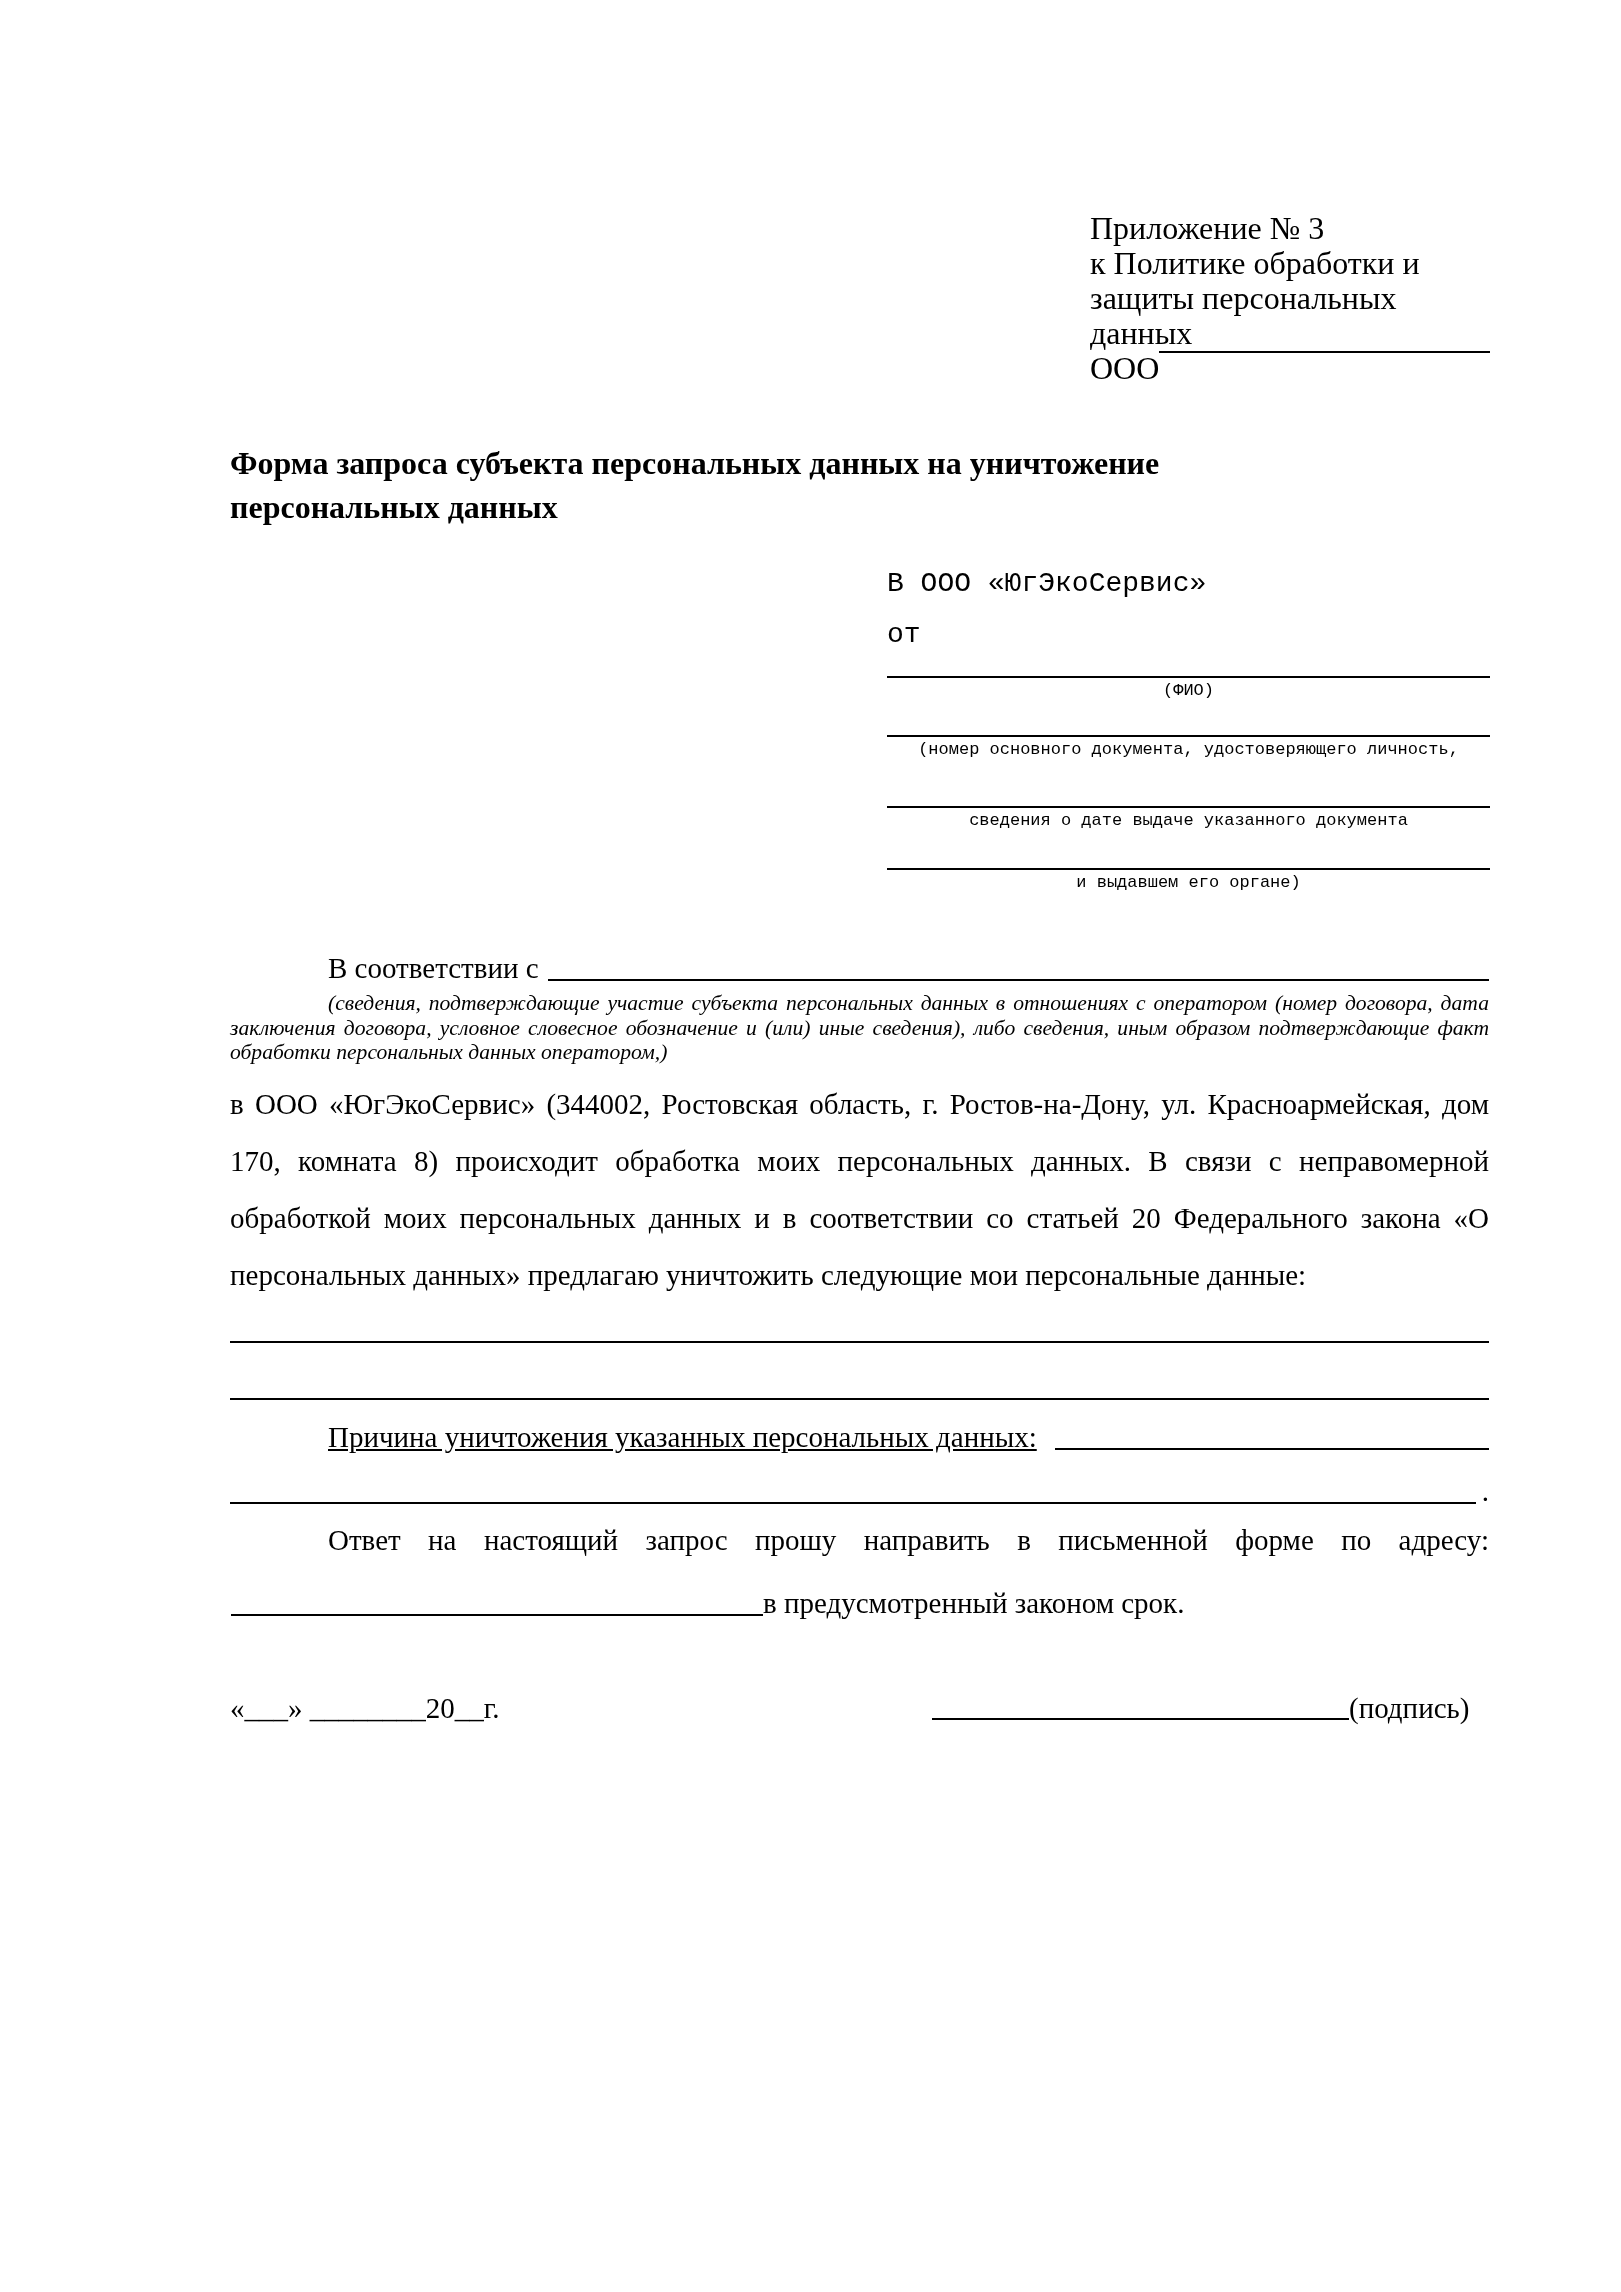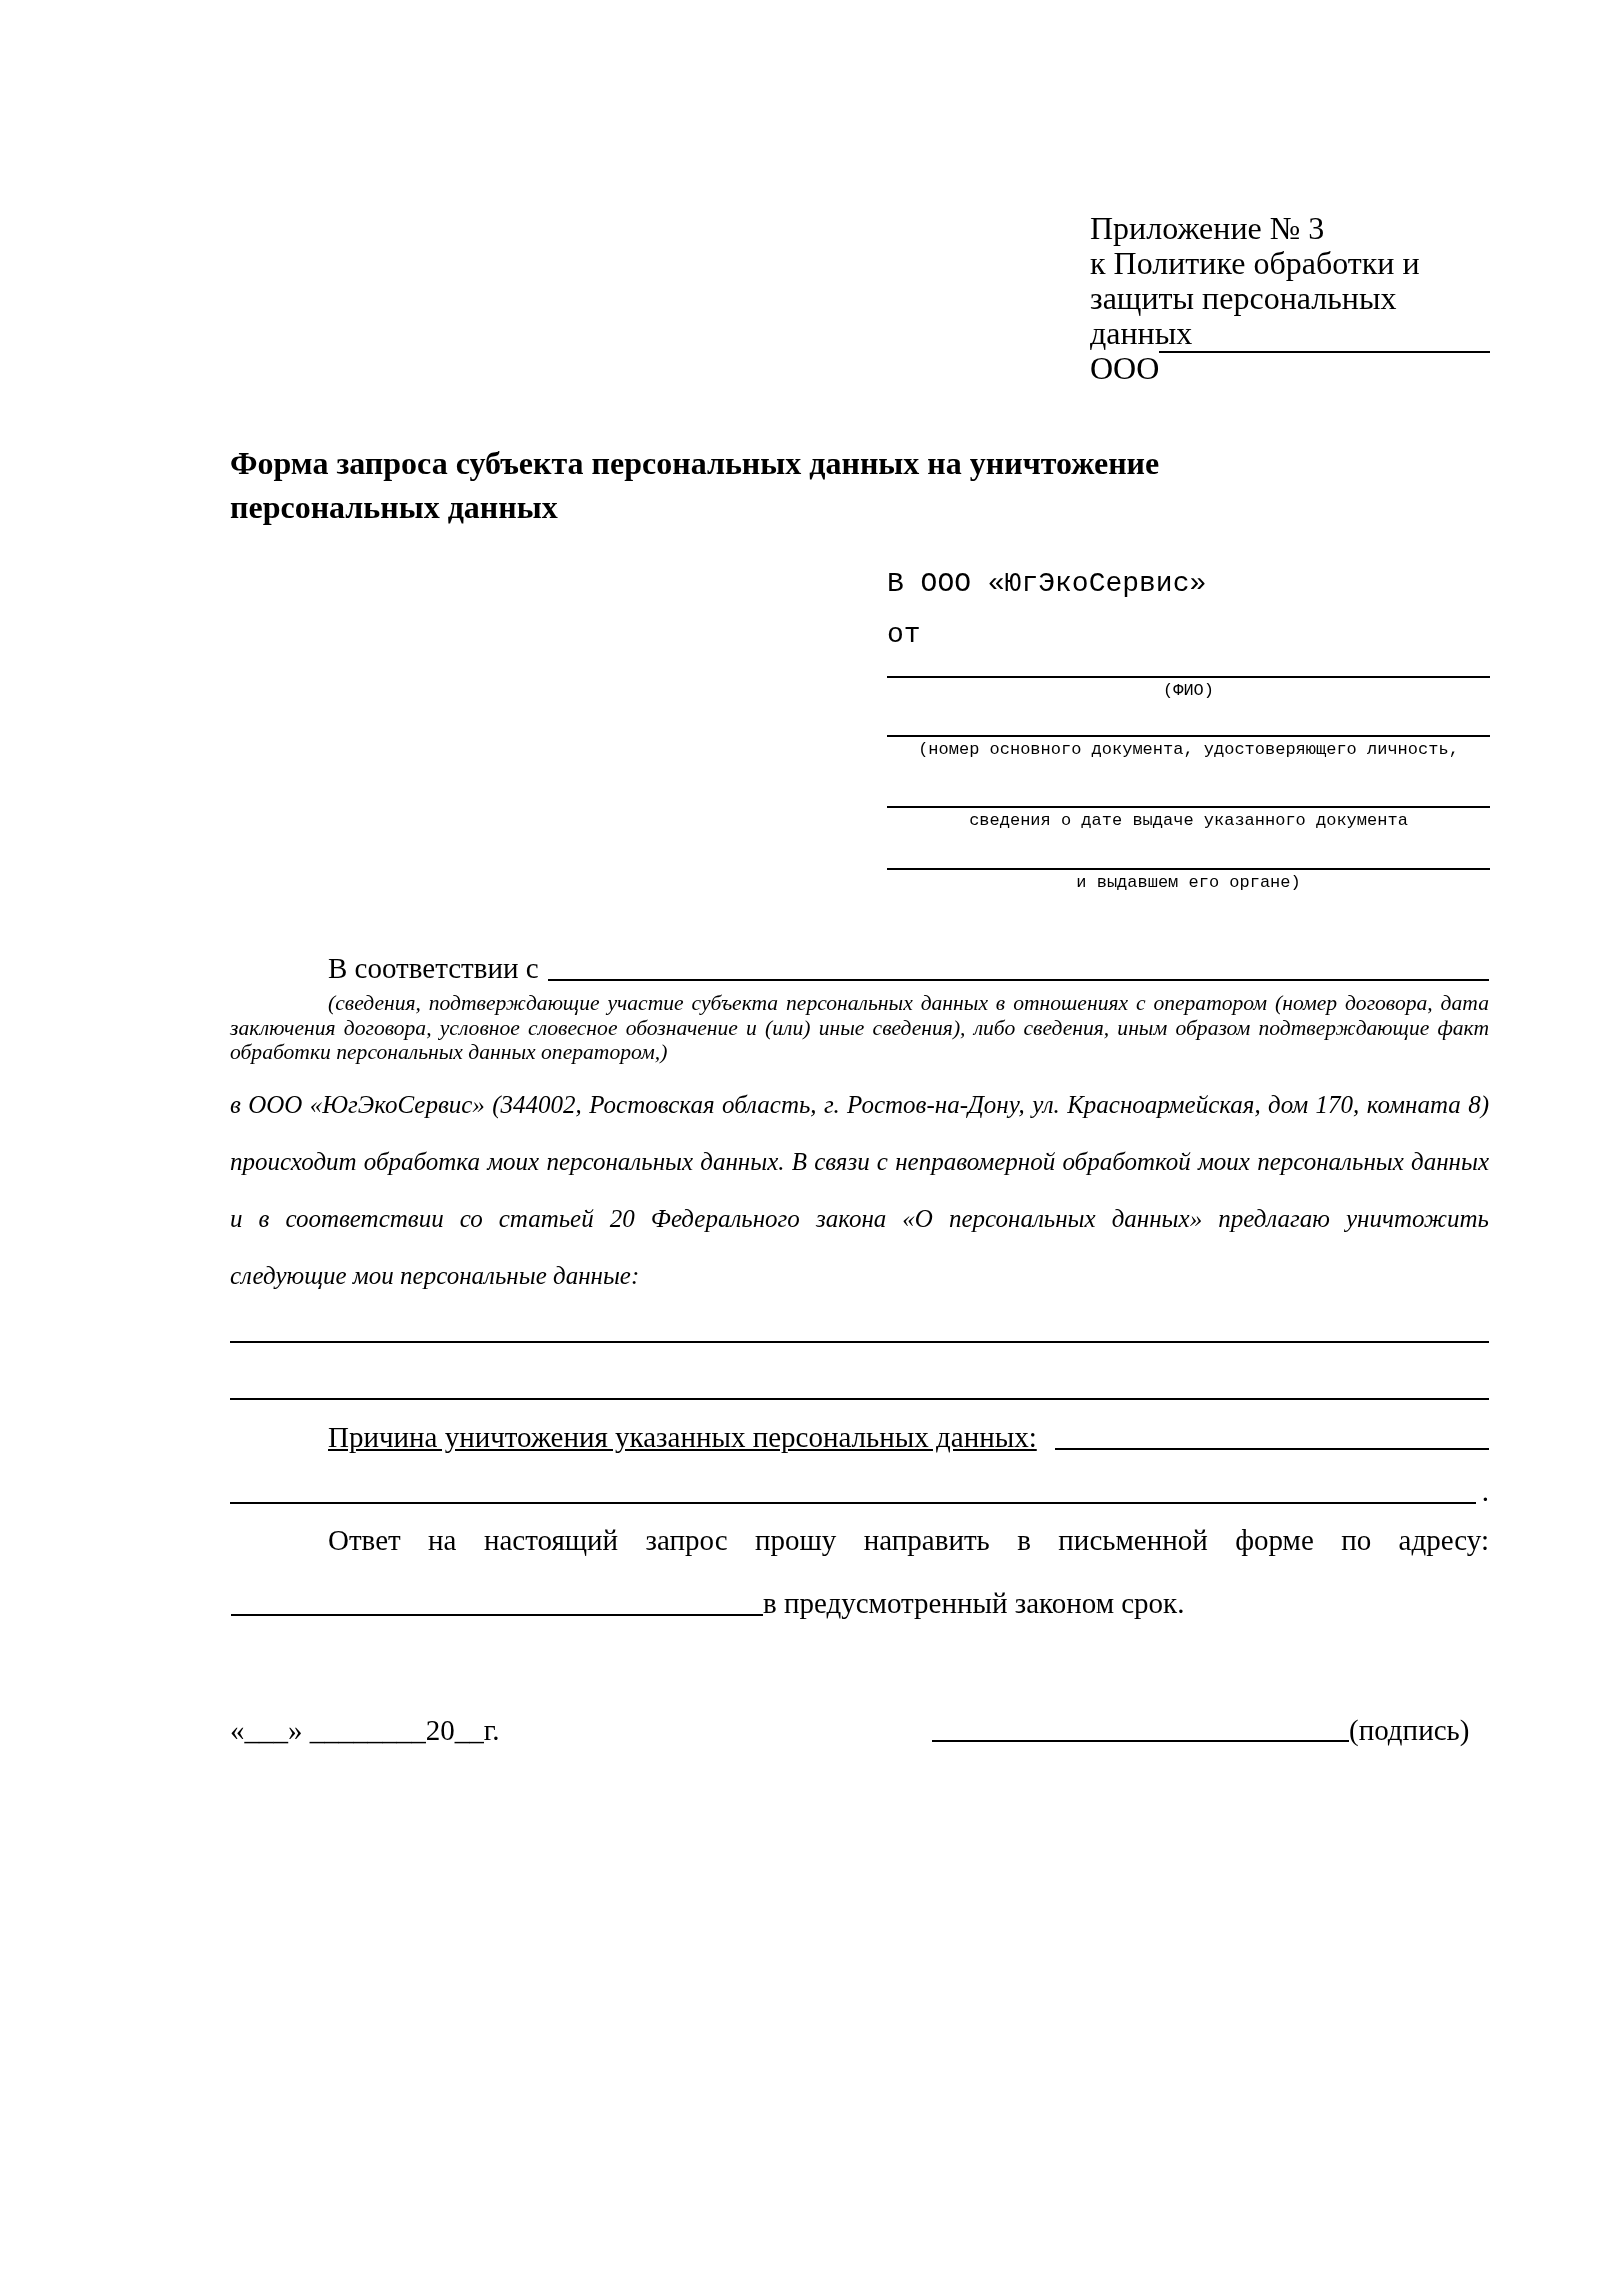--- a/index.html
+++ b/index.html
@@ -65,24 +65,23 @@
   .accordance-caption {
     margin-top: 5.9px;
     font-size: 21.6px;
     line-height: 24.5px;
     text-align: justify;
     text-indent: 98px;
     font-style: italic;
   }
   .main-paragraph {
     margin-top: 11.8px;
-    font-size: 25px;
+    font-size: 29px;
     line-height: 57px;
     text-align: justify;
-    font-style: italic;
   }
   .blank-1 { height: 39px; }
   .blank-2 { height: 57px; }
   .reason-row { height: 54px; padding-left: 98px; white-space: nowrap; }
   .reason-row .label { margin-right: 18px; text-decoration: underline; }
   .blank-period-row { height: 54px; font-size: 29px; }
   .blank-period-row .fill { margin-right: 5.9px; }
   .response-paragraph {
     margin-top: 7.8px;
     font-size: 29px;
@@ -93,21 +92,21 @@
   }
   .address-row { height: 55px; }
   .address-row .ufixed {
     width: 532px;
     border-bottom: 2px solid #000;
     margin-bottom: 3.9px;
     margin-left: 1px;
   }
   
   .footer-row {
-    margin-top: 94px;
+    margin-top: 72px;
     display: flex;
     justify-content: space-between;
     align-items: flex-end;
     font-size: 29px;
     padding-right: 19.6px;
   }
   .signature-group { display: flex; align-items: flex-end; }
   .signature-group .ufixed {
     width: 417px;
     border-bottom: 2px solid #000;

